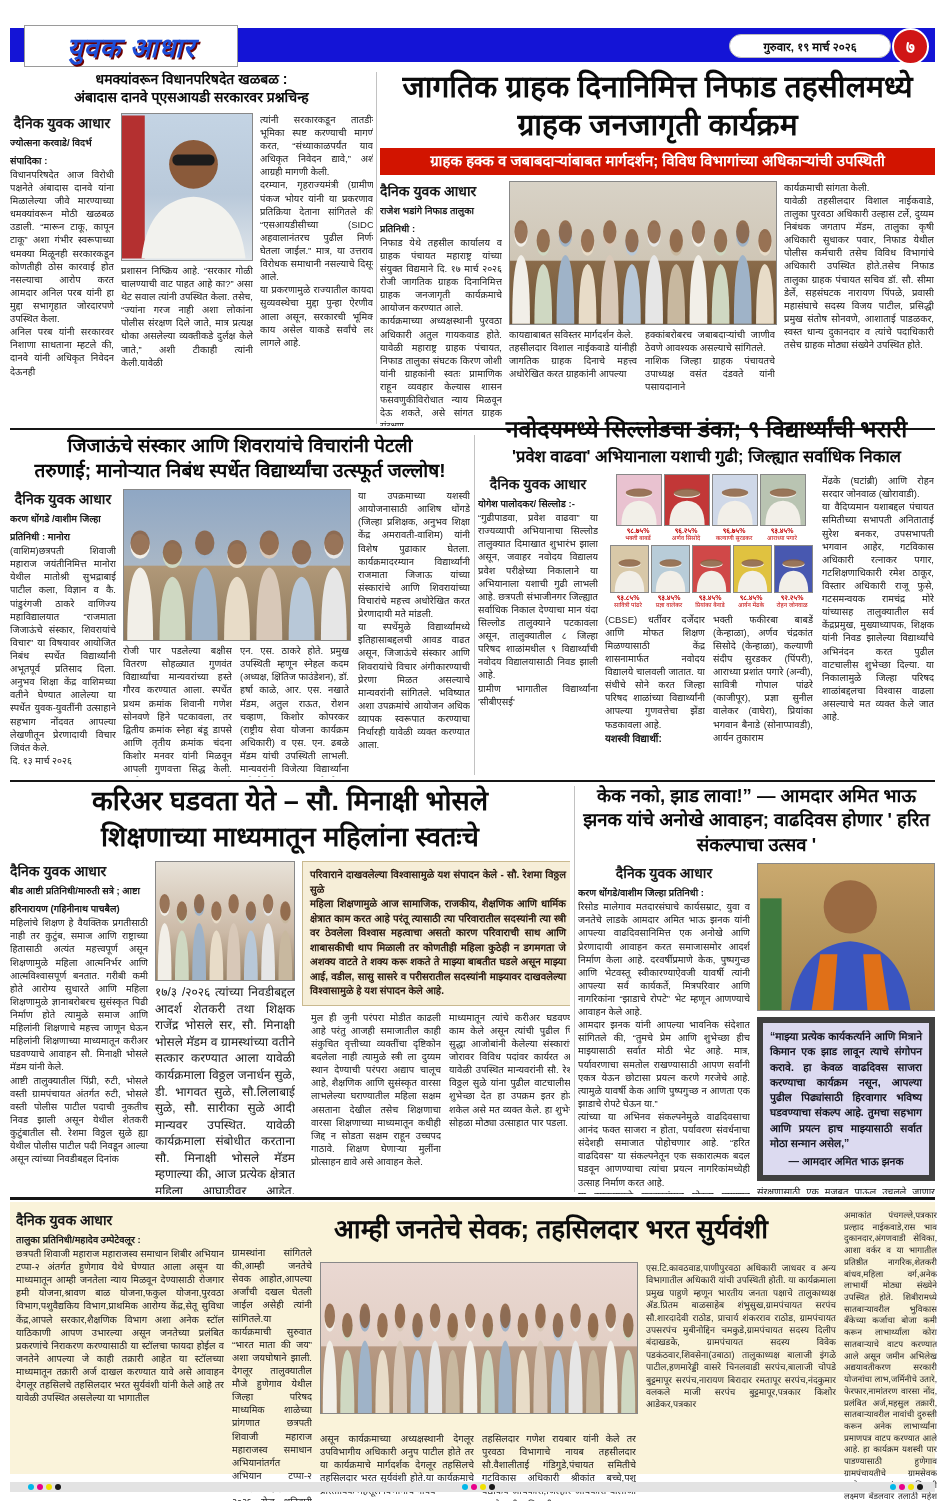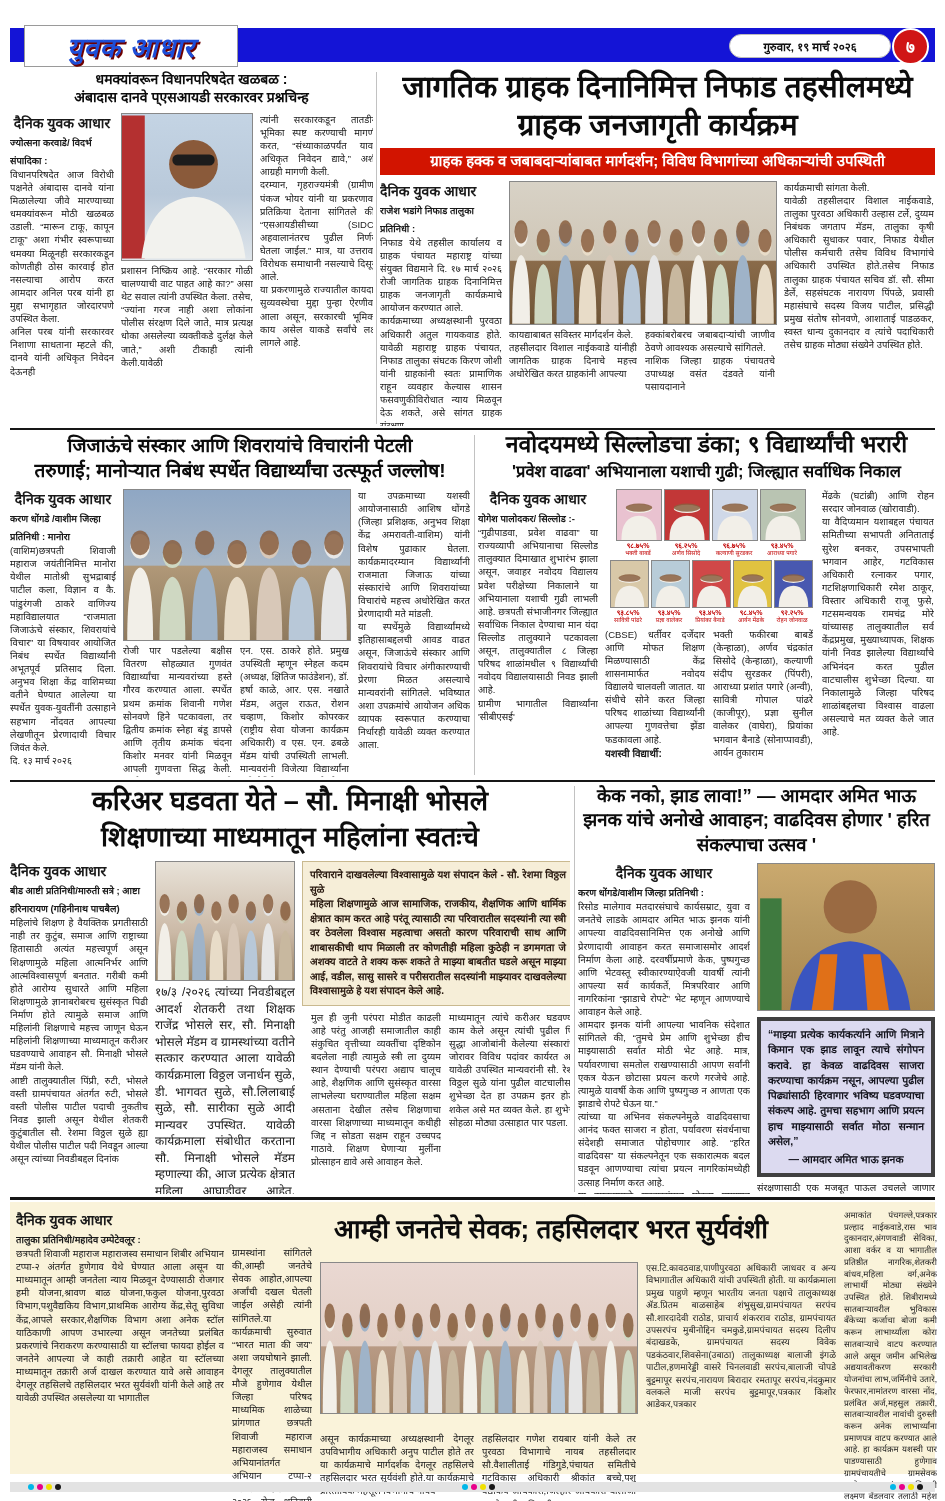--- a/index.html
+++ b/index.html
@@ -28,21 +28,21 @@
   .photo{position:relative;overflow:hidden;border:1px solid #888;}
   .vrule{position:absolute;width:1px;background:#c2c2c2;}
   .hrule{position:absolute;left:10px;width:925px;background:#161616;}
   .redbar{background:#d21400;color:#ffffff;font-weight:bold;text-align:center;
           font-size:15px;padding:4px 2px;line-height:1.25;}
   
   .ph-meeting{background:linear-gradient(#d8d2c6 0%,#cfc6b6 55%,#8a6b4a 56%,#6e5436 100%);}
   .ph-stage{background:linear-gradient(#8fa7c4 0%,#a9b7c6 50%,#b09878 51%,#8f7a5e 100%);}
   .ph-camp{background:linear-gradient(#ead8d2 0%,#e2cfc5 55%,#b89a84 56%,#a08468 100%);}
   .ph-house{background:linear-gradient(#e8e2d8 0%,#cbb9a6 60%,#9a8468 100%);}
-  .quotebox{background:#dcdaf0;border:4px solid #404040;padding:6px 7px;font-size:10.5px;
+  .quotebox{background:#dcdaf0;border:6px solid #404040;padding:6px 7px;font-size:10.5px;
             font-weight:bold;line-height:1.45;text-align:justify;color:#15151f;}
   .qby{font-size:10.5px;font-weight:bold;text-align:center;margin-top:3px;color:#15151f;}
   .hibox{background:#f6eed8;border:1px solid #c9b98f;padding:6px 7px;font-size:10px;
          font-weight:bold;line-height:1.45;text-align:justify;color:#2a1a10;white-space:pre-line;}
   
   .stu-row{display:flex;gap:4px;justify-content:center;margin-bottom:4px;}
   .stu{width:44px;flex:none;text-align:center;}
   .stu .photo{width:44px;height:50px;}
   .stu-pct{font-size:7px;color:#c00000;font-weight:bold;line-height:1.1;margin-top:1px;}
   .stu-name{font-size:6px;color:#c00000;line-height:1.1;}
@@ -258,21 +258,21 @@
       </div>
       <div class="c" style="width:112px;">
         <div class="bt">या उपक्रमाच्या यशस्वी आयोजनासाठी आशिष धोंगडे (जिल्हा प्रशिक्षक, अनुभव शिक्षा केंद्र अमरावती-वाशिम) यांनी विशेष पुढाकार घेतला. कार्यक्रमादरम्यान विद्यार्थ्यांनी राजमाता जिजाऊ यांच्या संस्कारांचे आणि शिवरायांच्या विचारांचे महत्त्व अधोरेखित करत प्रेरणादायी मते मांडली.
 या स्पर्धेमुळे विद्यार्थ्यांमध्ये इतिहासाबद्दलची आवड वाढत असून, जिजाऊंचे संस्कार आणि शिवरायांचे विचार अंगीकारण्याची प्रेरणा मिळत असल्याचे मान्यवरांनी सांगितले. भविष्यात अशा उपक्रमांचे आयोजन अधिक व्यापक स्वरूपात करण्याचा निर्धारही यावेळी व्यक्त करण्यात आला.</div>
       </div>
     </div>
   </div>
 
   <div class="vrule" style="left:474px;top:435px;height:340px;"></div>
 
-  <div class="art" style="left:478px;top:429px;width:457px;height:344px;">
+  <div class="art" style="left:478px;top:414px;width:457px;height:344px;">
     <div class="hl" style="font-size:23px;">नवोदयमध्ये सिल्लोडचा डंका; ९ विद्यार्थ्यांची भरारी</div>
     <div class="hl" style="font-size:16.5px;margin-top:2px;">'प्रवेश वाढवा' अभियानाला यशाची गुढी; जिल्ह्यात सर्वाधिक निकाल</div>
     <div class="cols">
       <div class="c" style="width:120px;">
         <div class="byline" style="text-align:center;">दैनिक युवक आधार</div>
         <span class="reporter">योगेश पालोदकर/ सिल्लोड :-</span>
         <div class="bt">“गुढीपाडवा, प्रवेश वाढवा” या राज्यव्यापी अभियानाचा सिल्लोड तालुक्यात दिमाखात शुभारंभ झाला असून, जवाहर नवोदय विद्यालय प्रवेश परीक्षेच्या निकालाने या अभियानाला यशाची गुढी लाभली आहे. छत्रपती संभाजीनगर जिल्ह्यात सर्वाधिक निकाल देण्याचा मान यंदा सिल्लोड तालुक्याने पटकावला असून, तालुक्यातील ८ जिल्हा परिषद शाळांमधील ९ विद्यार्थ्यांची नवोदय विद्यालयासाठी निवड झाली आहे.
 ग्रामीण भागातील विद्यार्थ्यांना 'सीबीएसई'</div>
       </div>
       <div class="c" style="width:210px;">

